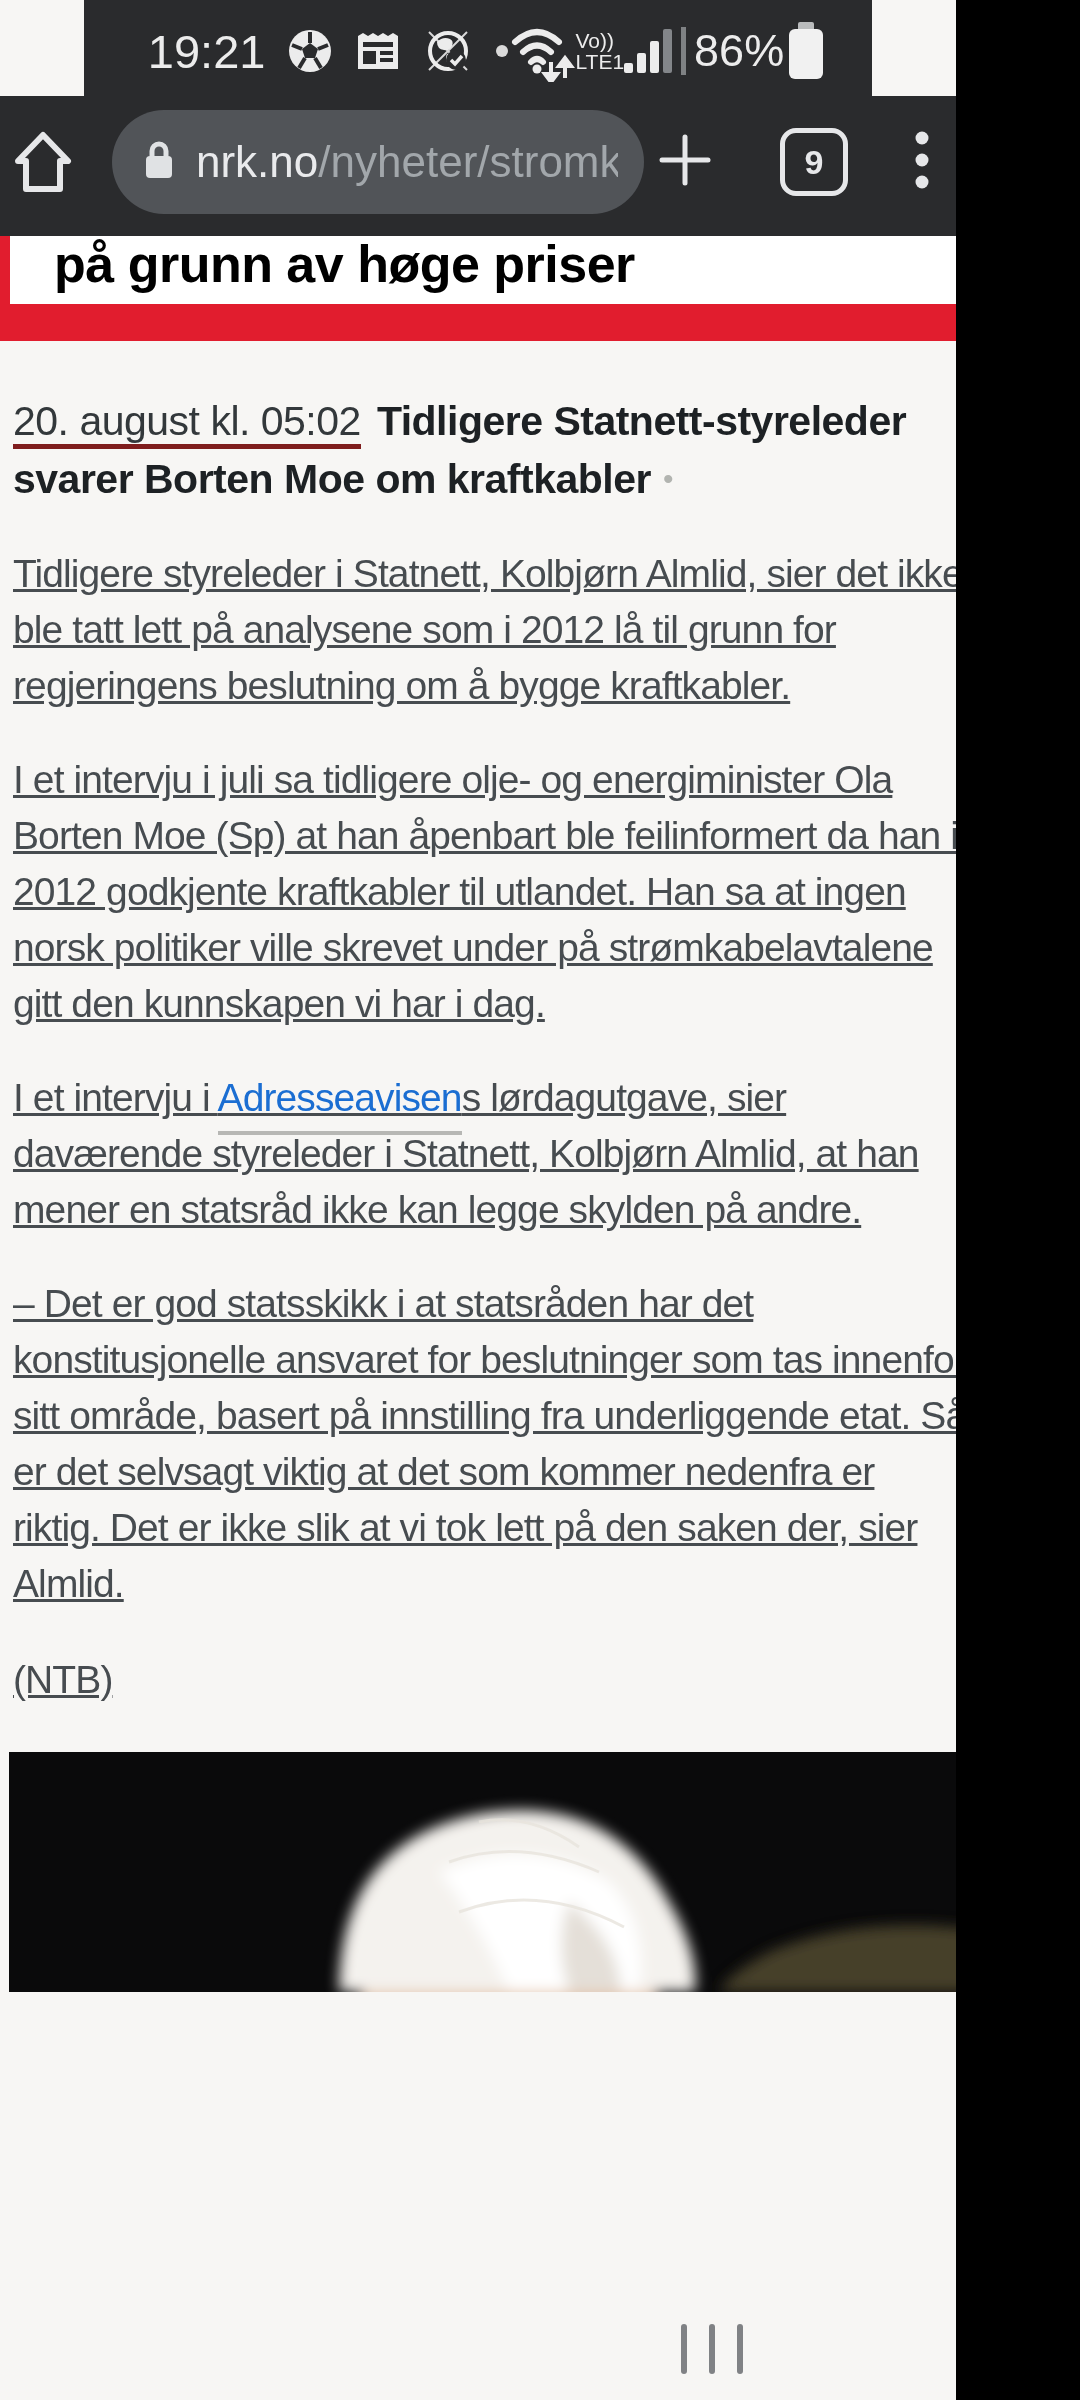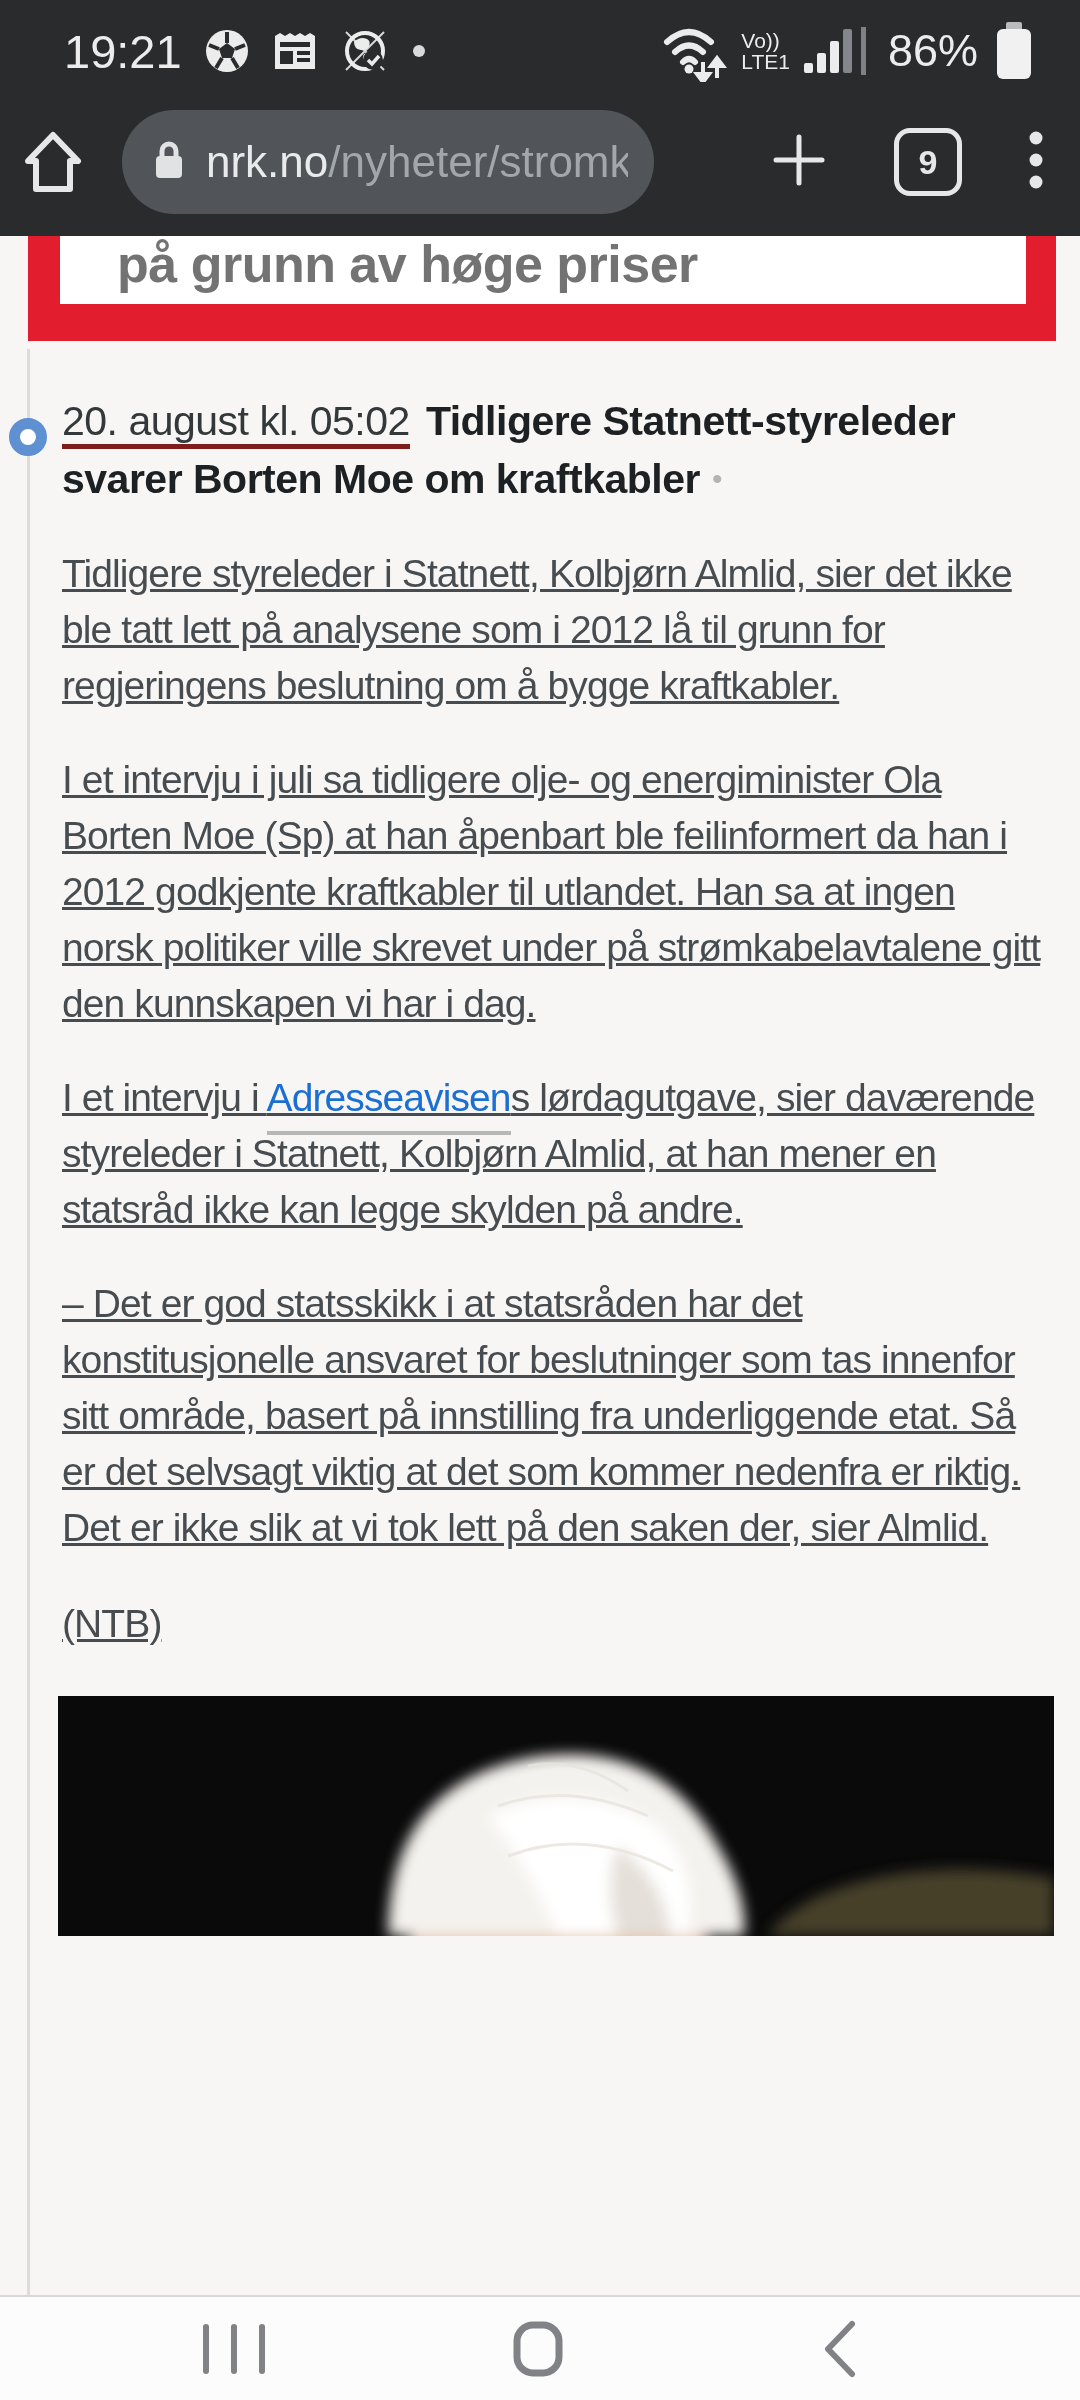--- a/index.html
+++ b/index.html
@@ -1,30 +1,30 @@
 <!DOCTYPE html>
 <html><head>
 <meta charset="utf-8">
 <style>
   html,body{margin:0;padding:0;background:#000;}
   .screen{
-    position:relative;width:1080px;height:2400px;overflow:hidden;
+    position:relative;width:956px;height:2400px;overflow:hidden;
     background:#f7f6f4;font-family:"Liberation Sans",sans-serif;
-    display:flex;flex-direction:column;
+    display:flex;flex-direction:column;align-items:center;
   }
   
   .statusbar{
     height:96px;flex:0 0 96px;background:#2a2b2d;color:#ececec;
     display:flex;align-items:center;justify-content:space-between;
     padding:6px 44px 0 64px;box-sizing:border-box;
   }
   .sb-left{display:flex;align-items:center;gap:22px;}
   .sb-time{font-size:47px;letter-spacing:0;}
   .sb-icon{display:inline-flex;align-items:center;}
-  .sb-right{display:flex;align-items:center;gap:14px;}
+  .sb-right{display:flex;align-items:center;}
   .volte{display:flex;flex-direction:column;align-items:flex-start;line-height:21px;
          font-size:21px;color:#ececec;}
   .sb-batt-label{font-size:45px;margin-left:6px;}
   
   .toolbar{
     height:140px;flex:0 0 140px;background:#2a2b2d;display:flex;align-items:center;
     padding:0 36px 8px 20px;box-sizing:border-box;gap:12px;
   }
   .tb-home{width:66px;display:flex;justify-content:center;}
   .urlpill{
@@ -40,22 +40,22 @@
     display:flex;align-items:center;justify-content:center;color:#e6e7e9;
     font-size:34px;font-weight:bold;}
   
   .banner-viewport{height:105px;flex:0 0 105px;overflow:hidden;position:relative;}
   .banner-frame{
     margin-left:28px;width:1028px;box-sizing:border-box;background:#e11d2e;
     padding:0 30px 38px 32px;margin-top:-92px;
   }
   .banner-inner{background:#ffffff;height:160px;display:flex;align-items:flex-end;}
   .banner-headline{
-    font-size:52px;line-height:60px;font-weight:bold;color:#737373;
-    padding:0 0 10px 57px;letter-spacing:-0.5px;
+    font-size:52px;line-height:60px;font-weight:bold;color:#000000;
+    padding:0 0 10px 44px;letter-spacing:-0.5px;
   }
   
   .article{flex:1 1 auto;position:relative;overflow:hidden;}
   .tl-line{position:absolute;left:27px;top:8px;bottom:0;width:3px;background:#dcdcd9;}
   .tl-bullet{
     position:absolute;left:9px;top:77px;width:16px;height:16px;background:#fff;
     border:11px solid #5f90d2;border-radius:50%;
   }
   .entry-head{
     margin:52px 30px 0 62px;font-size:41px;line-height:57px;letter-spacing:-0.5px;color:#1d2124;

